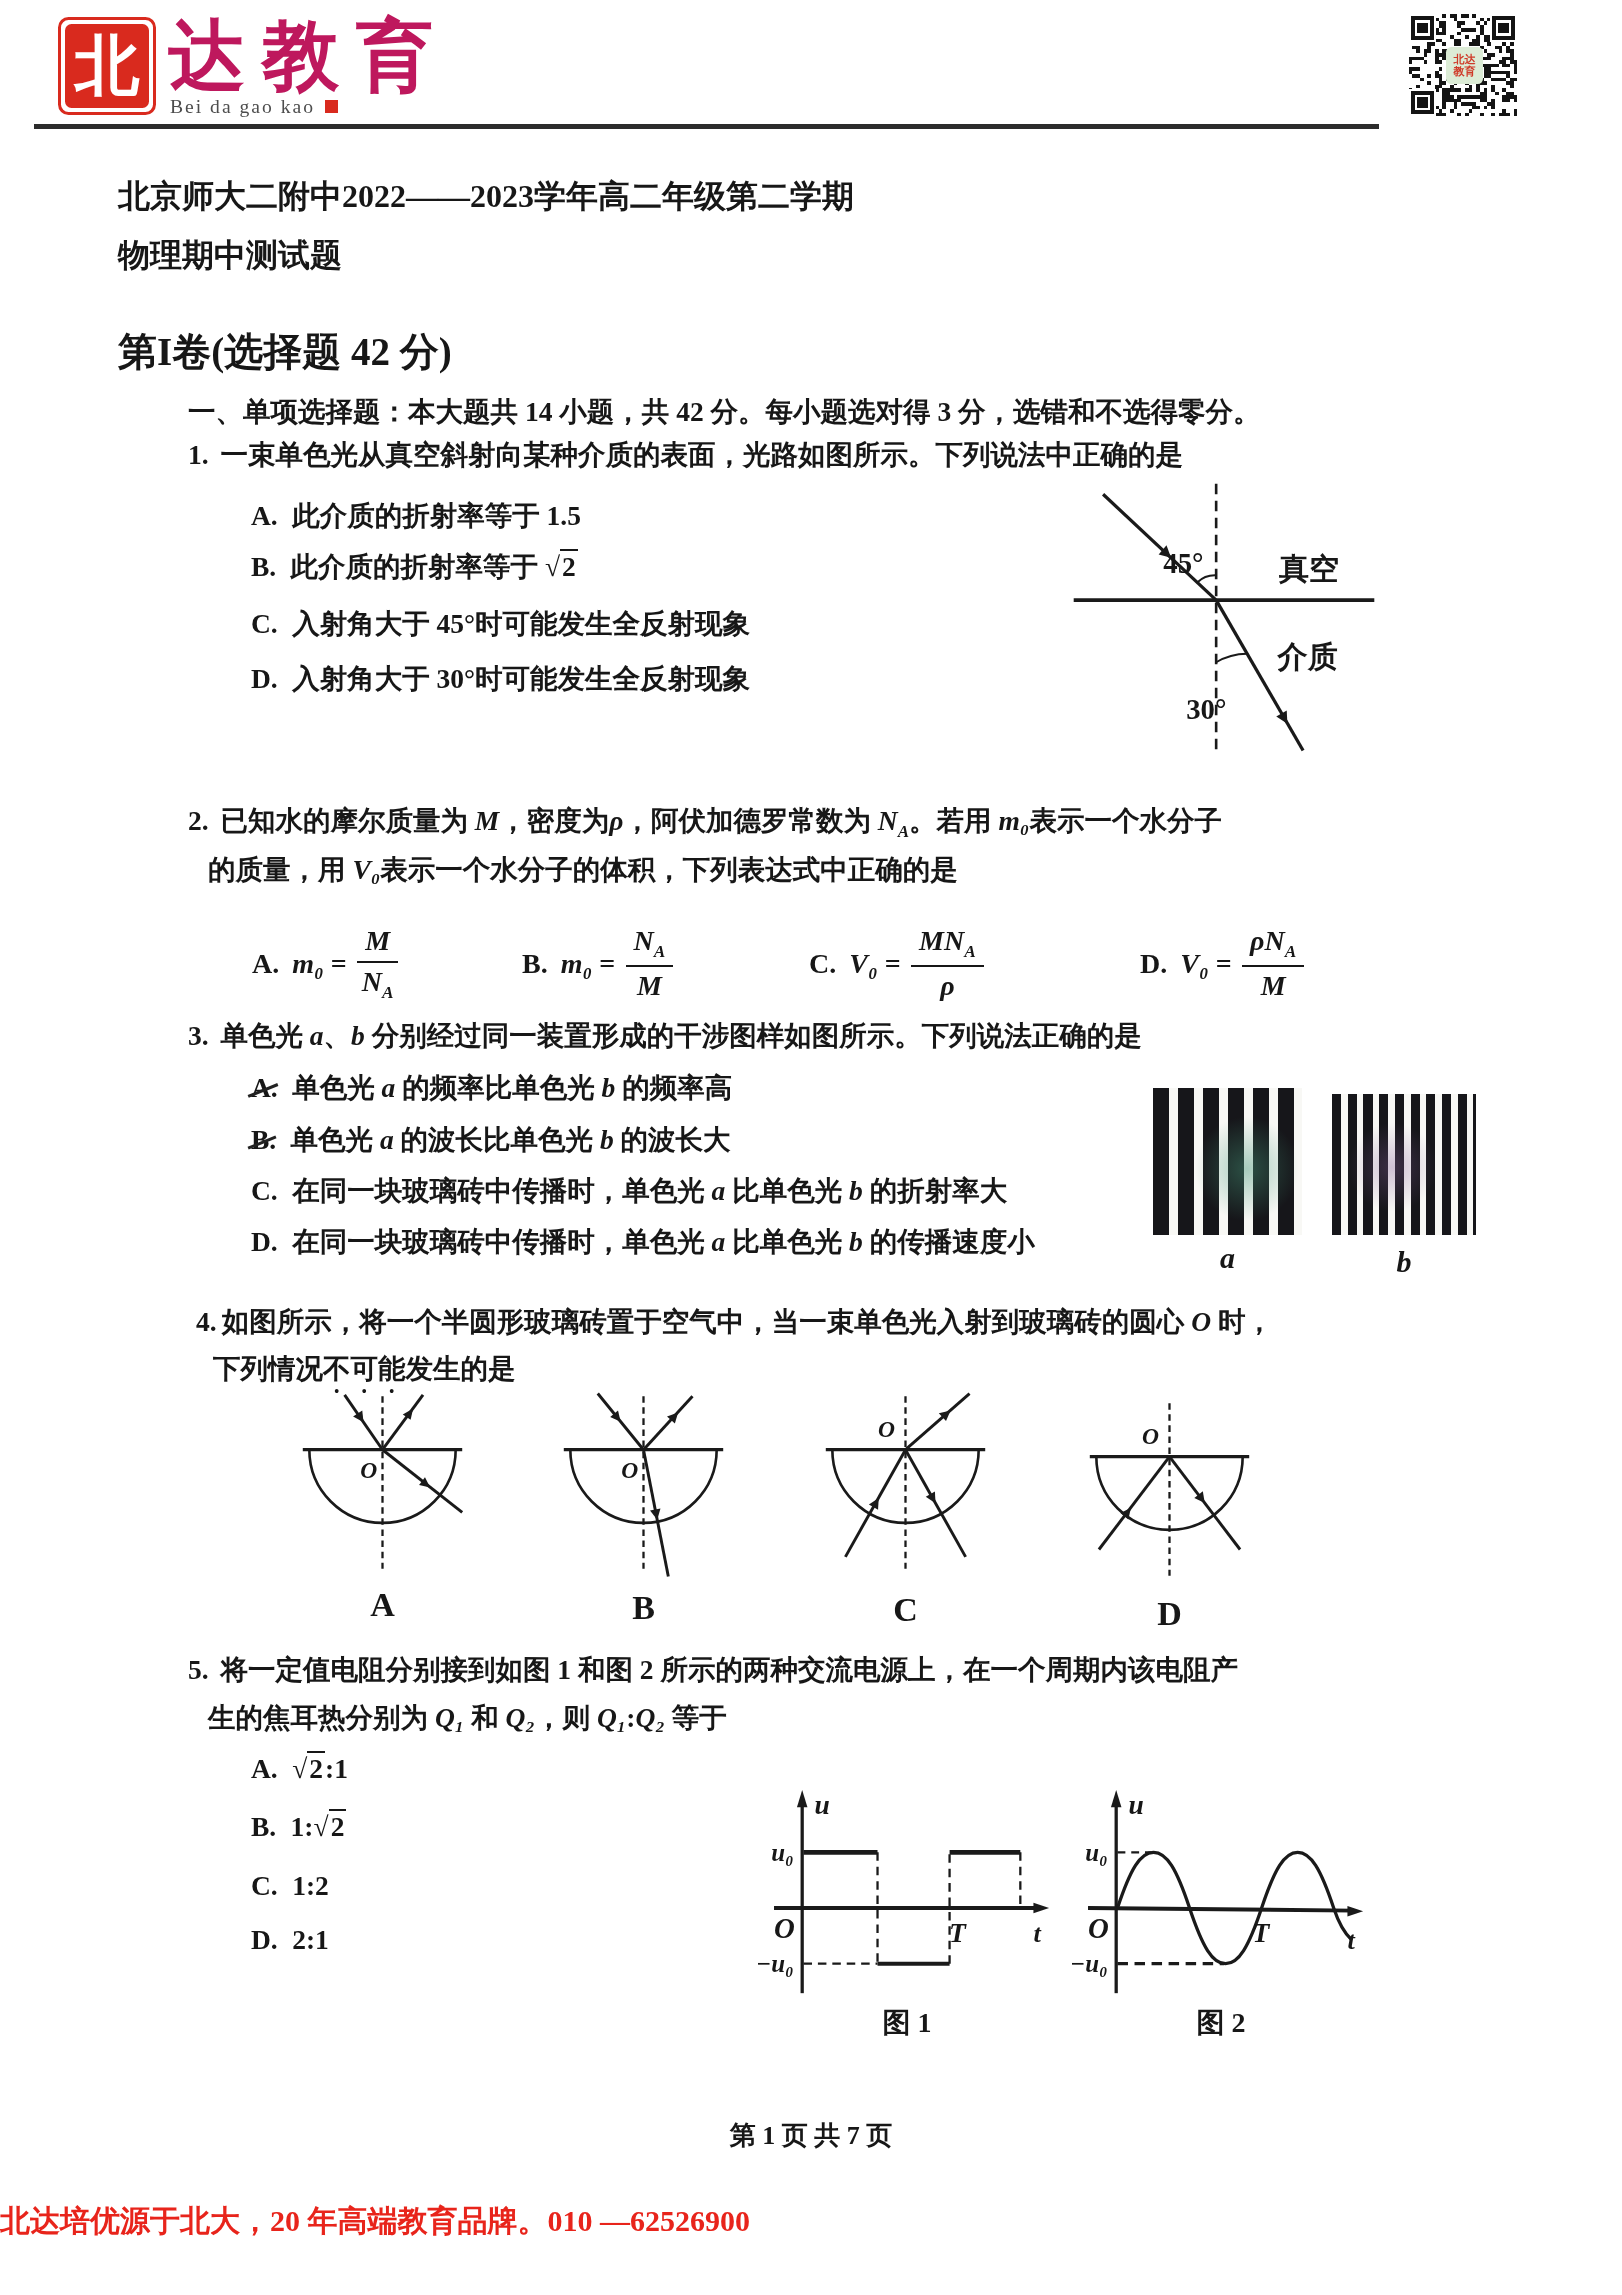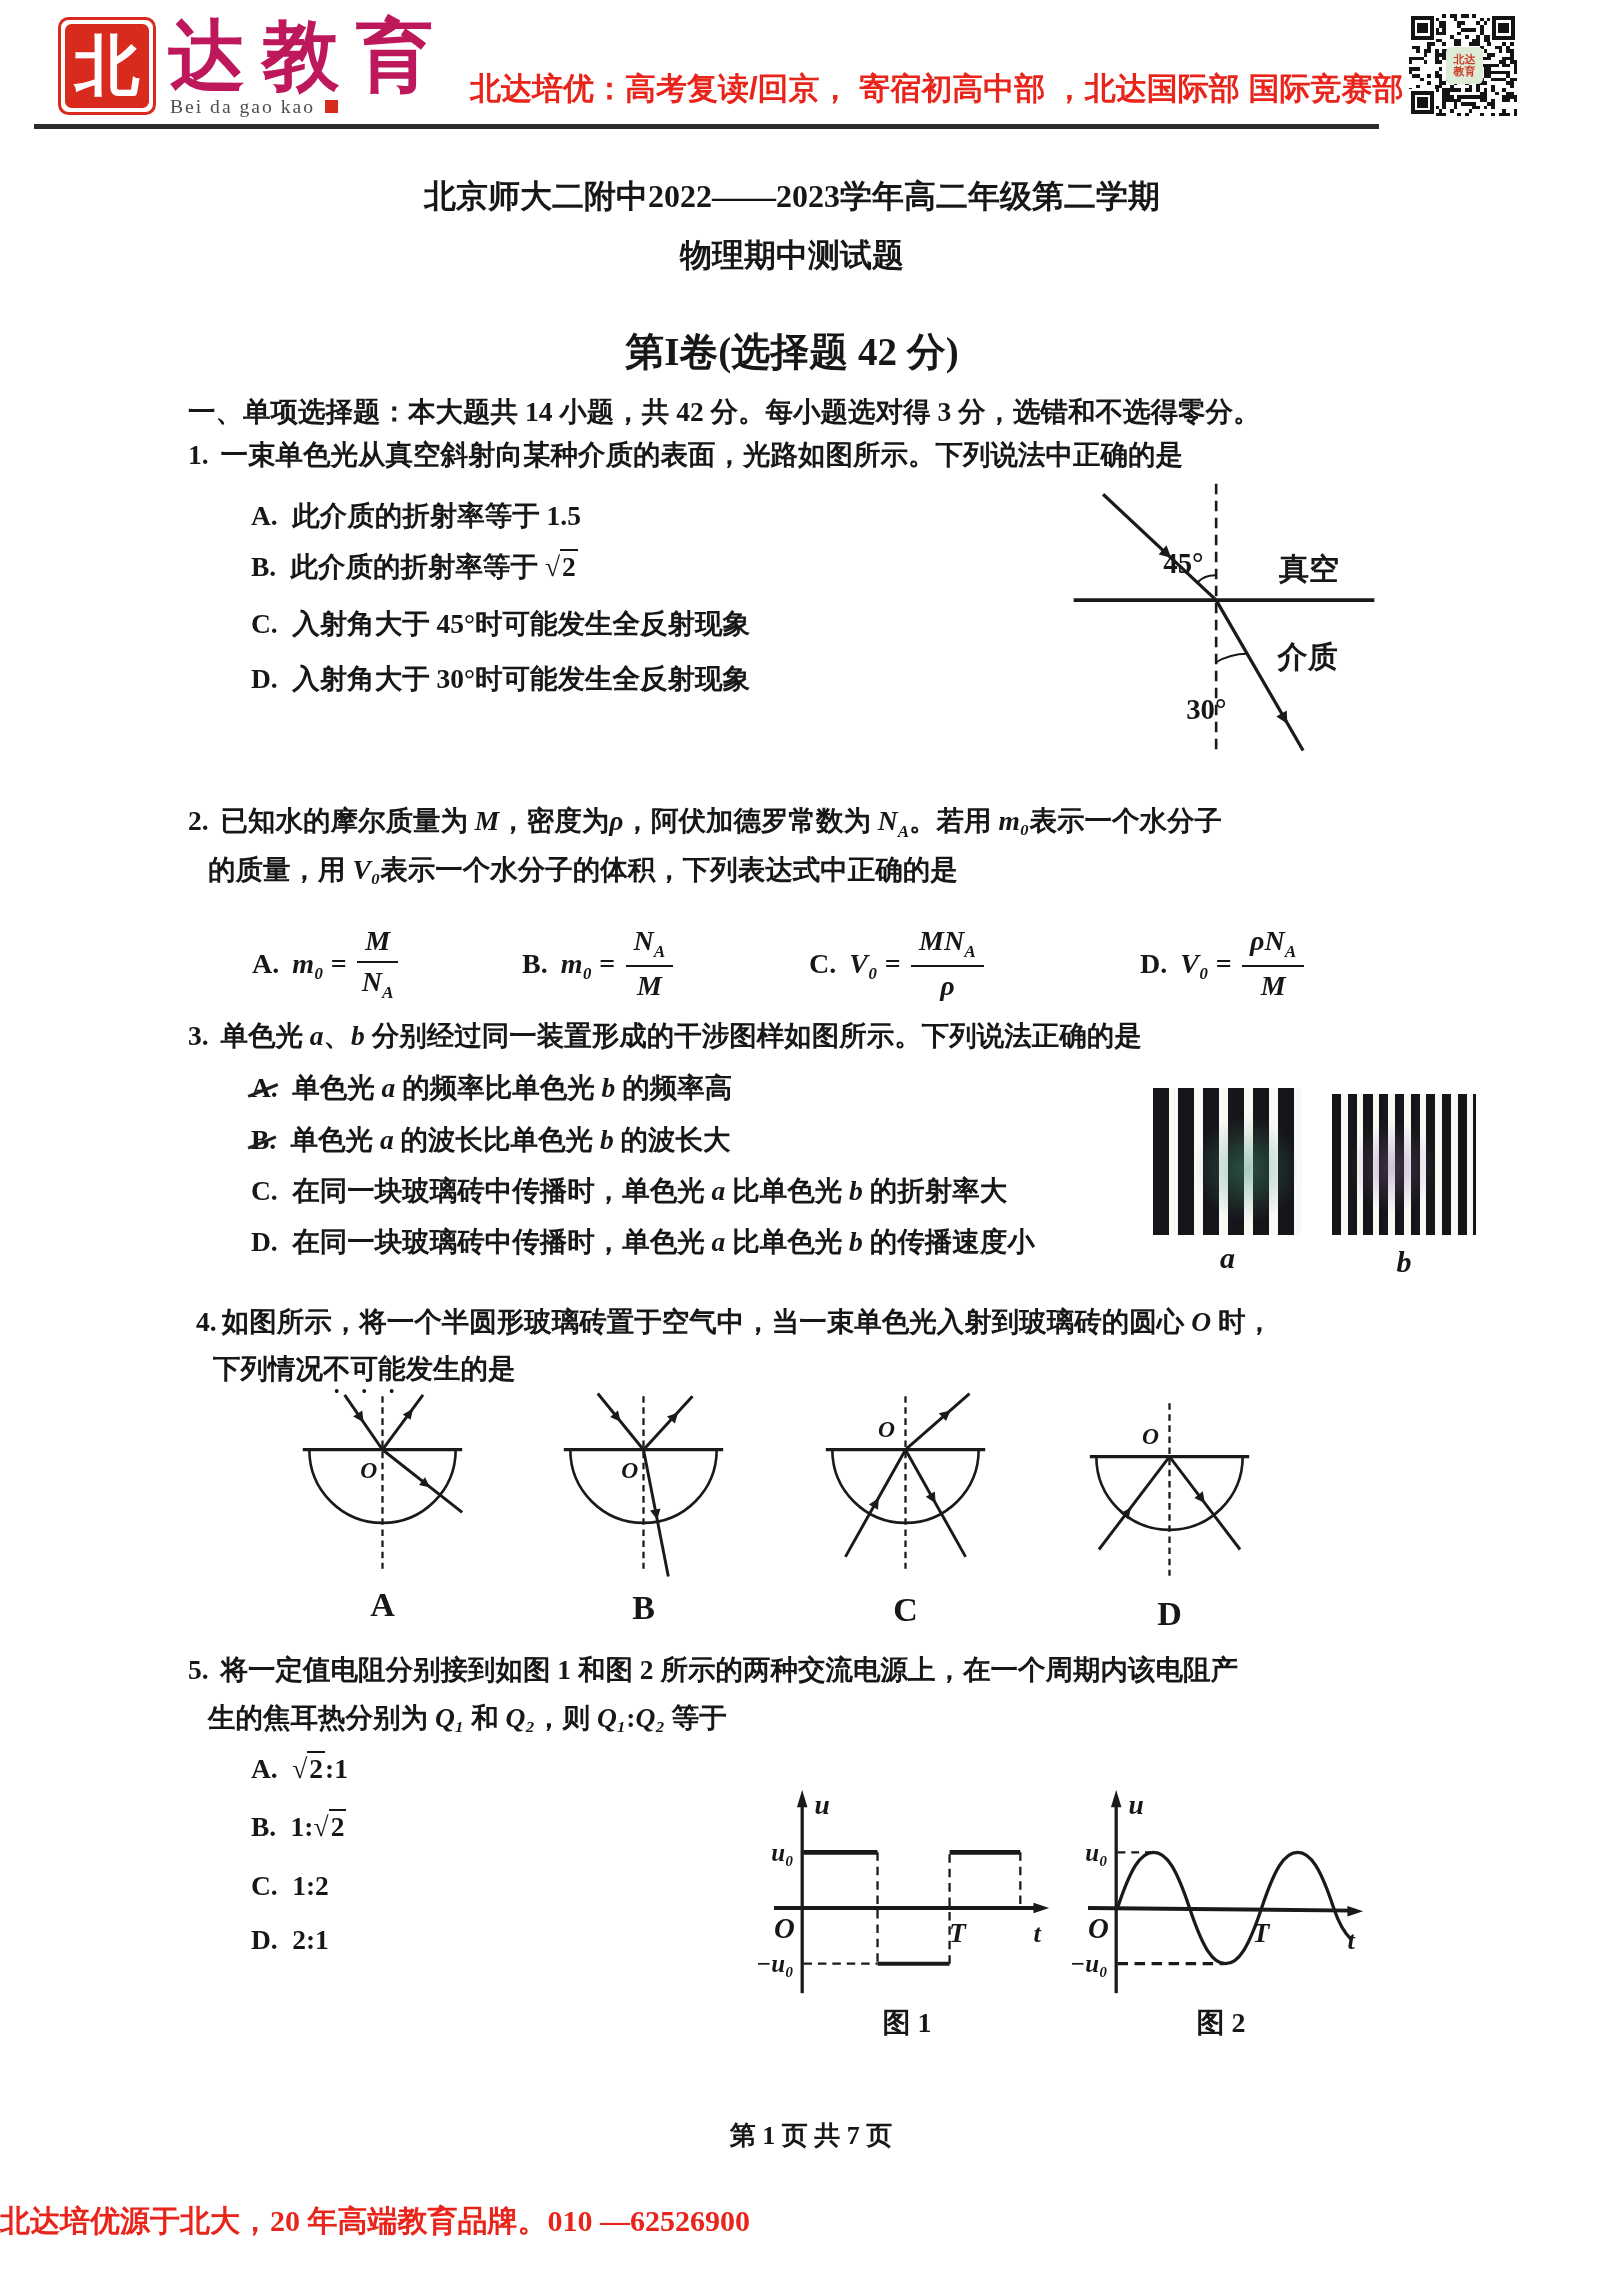--- a/index.html
+++ b/index.html
@@ -39,21 +39,21 @@
   #qmods{position:absolute;inset:2.6px;display:grid;grid-template-columns:repeat(29,1fr);grid-auto-rows:1fr;}
   #qmods i{display:block;}
   #qmods i.on{background:#141414;}
   .finder{position:absolute;width:27.5px;height:27.5px;background:#fff;display:flex;align-items:center;justify-content:center;}
   .finder b{width:23.6px;height:23.6px;border:4.6px solid #141414;box-sizing:border-box;position:relative;display:block;}
   .finder b::after{content:"";position:absolute;inset:2.6px;background:#141414;}
   .qr-center{position:absolute;left:40px;top:35px;width:37px;height:37px;background:#dcecd6;border-radius:5.2px;
              display:flex;flex-direction:column;align-items:center;justify-content:center;
              font-size:11px;line-height:1.15;color:#cf3a28;font-weight:700;}
   
-  .t-wrap{position:absolute;left:118px;width:1348px;text-align:center;}
+  .t-wrap{position:absolute;left:118px;width:1348px;text-align:left;}
   .t1{font-size:32px;font-weight:700;}
   .t2{font-size:32px;font-weight:700;}
   .sec{font-size:39px;font-weight:700;}
   .cap{position:absolute;text-align:center;font-size:28px;font-weight:700;}
   .figlab{position:absolute;text-align:center;font-size:34px;font-weight:700;}
   .ablab{position:absolute;text-align:center;font-size:30px;font-style:italic;font-weight:600;}
   
   .pat{position:absolute;}
   .pat-a{background:repeating-linear-gradient(90deg,#16161a 0 16.4px,#f8f8f5 16.4px 25px);}
   .pat-b{background:repeating-linear-gradient(90deg,#16161a 0 9.2px,#f8f8f5 9.2px 15.7px);}
@@ -71,21 +71,20 @@
 
 <div id="page">
 
   <div class="seal">
     <div class="seal-inner">北</div>
   </div>
   <div class="brand">达教育</div>
   <div class="brand-sub">
     <span>Bei da gao kao</span><span class="sq"></span>
   </div>
-  <div class="slogan">北达培优：高考复读/回京， 寄宿初高中部 ，北达国际部 国际竞赛部</div>
   <div class="divider"></div>
 
   <div id="qr">
     <div id="qmods">
         <i></i>
         <i class="on"></i>
         <i></i>
         <i class="on"></i>
         <i class="on"></i>
         <i class="on"></i>

